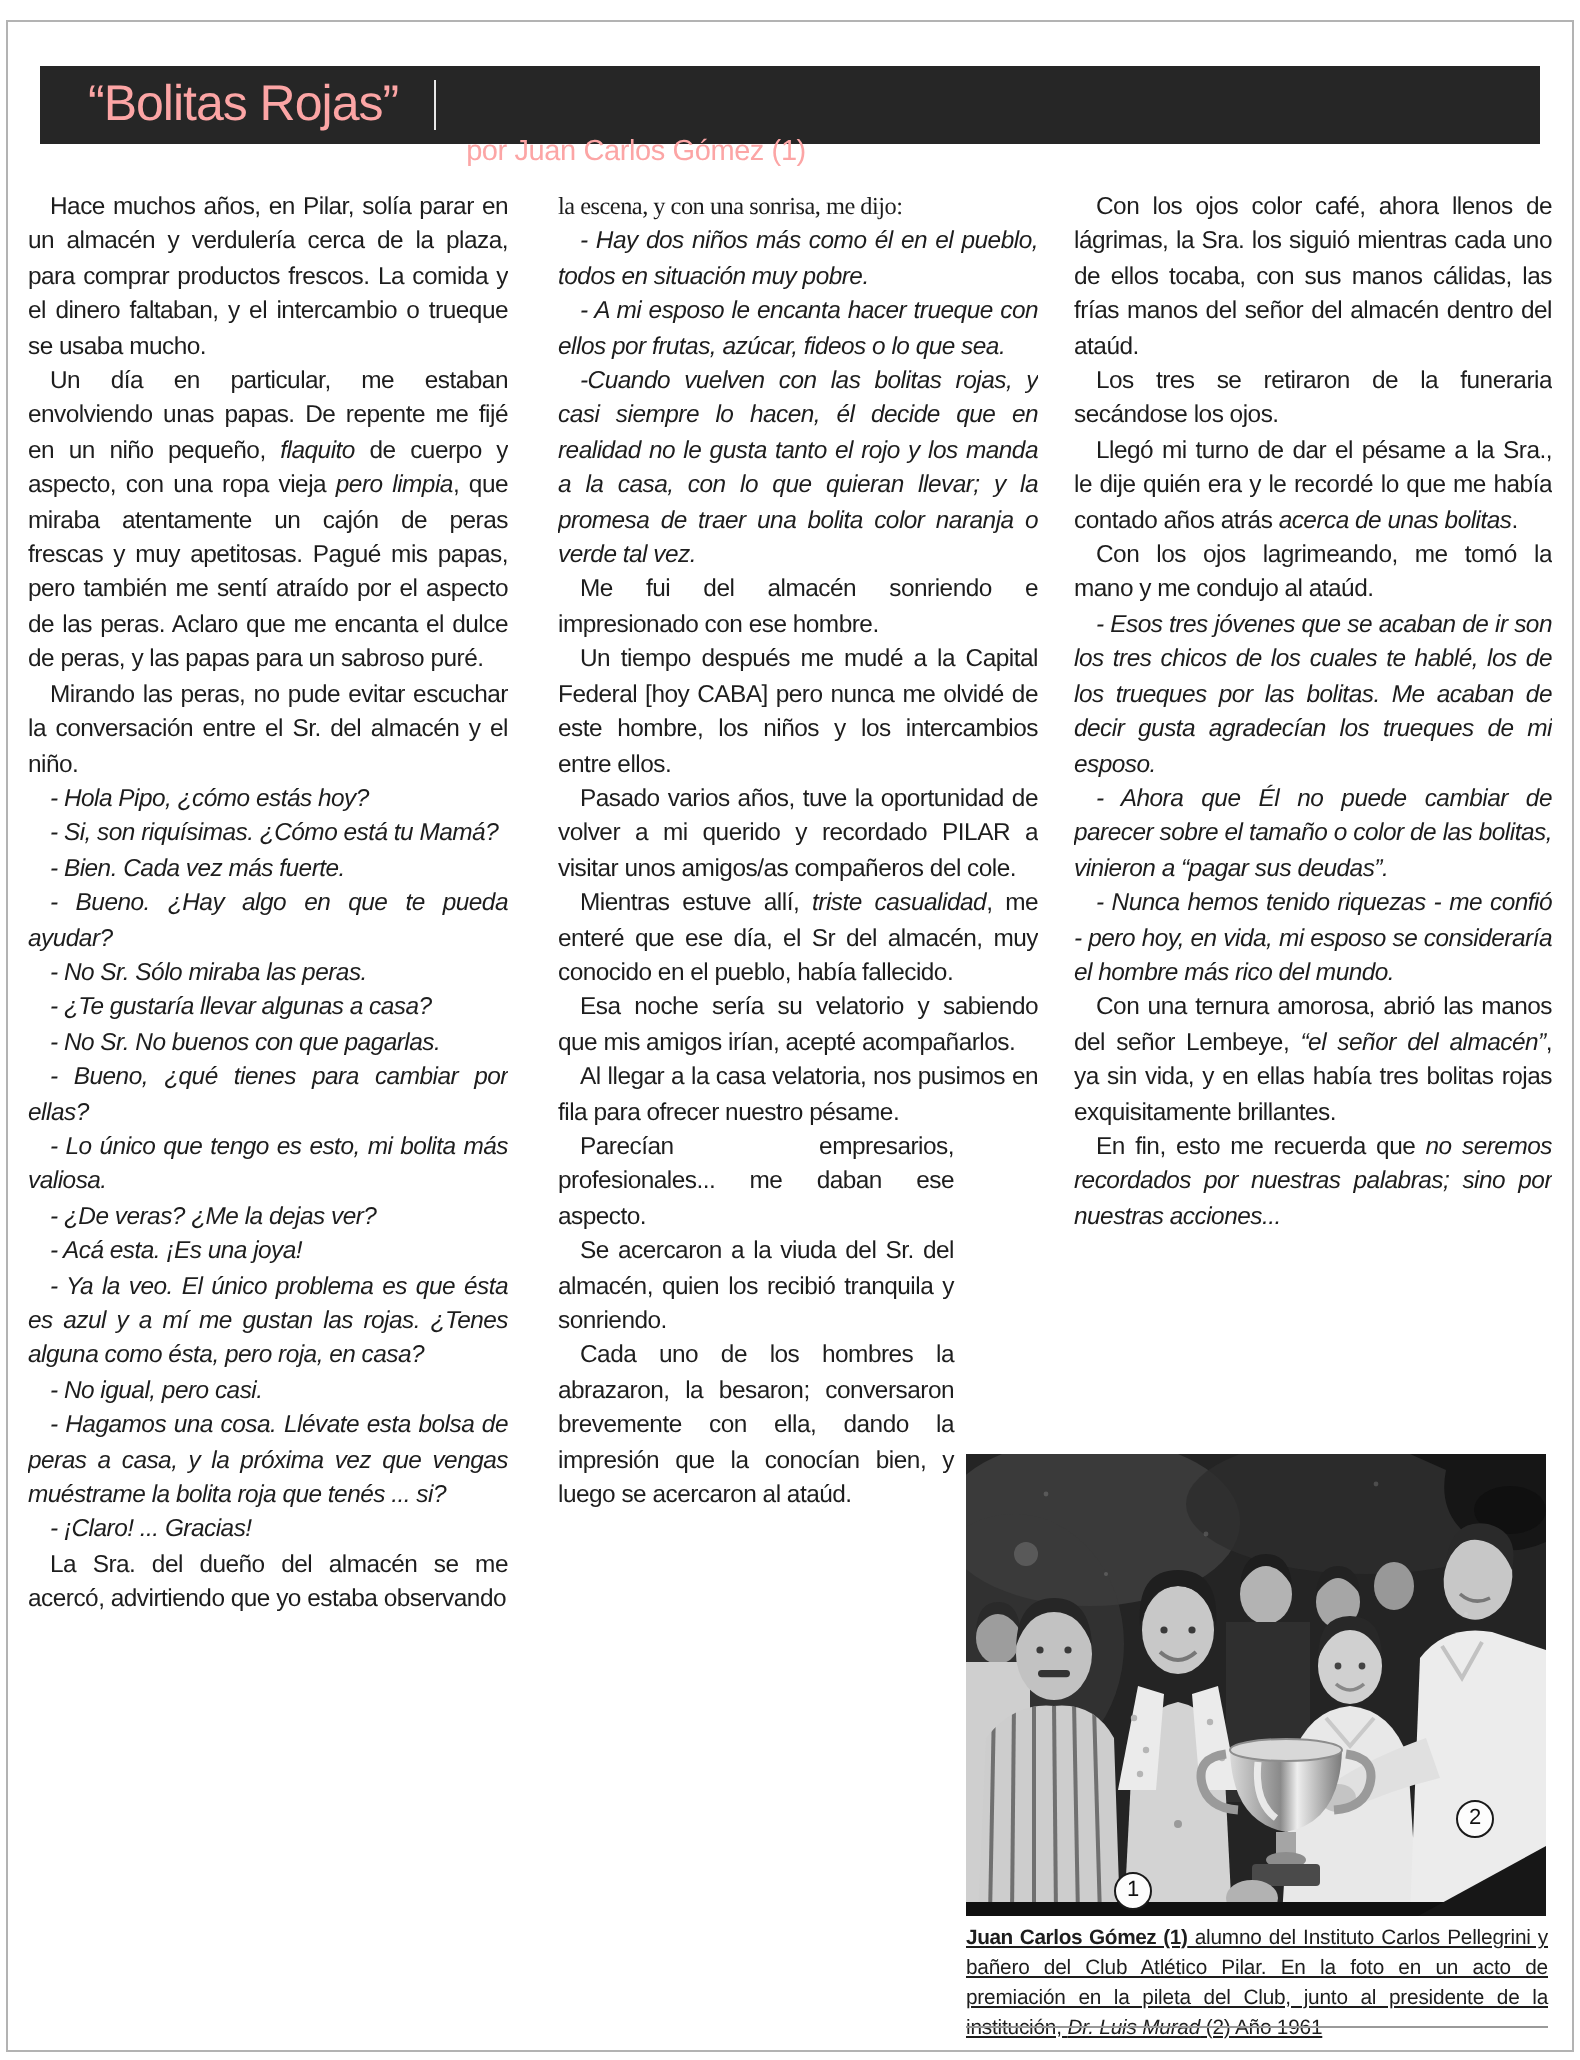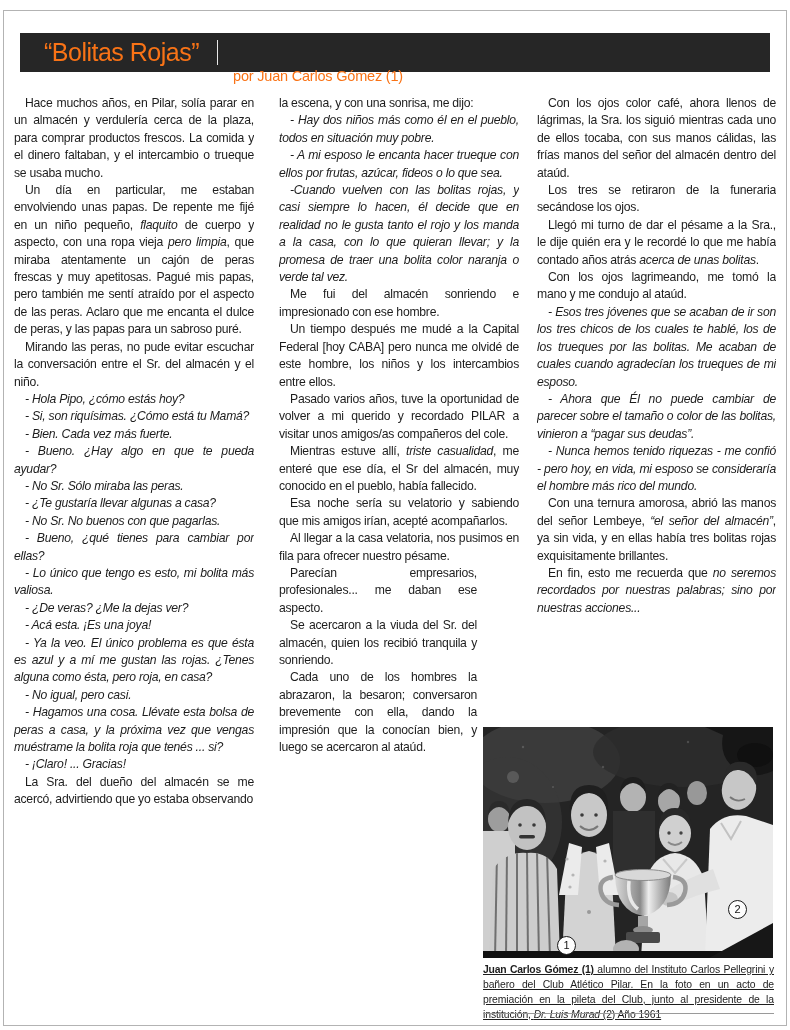--- a/index.html
+++ b/index.html
@@ -2,33 +2,33 @@
 <html lang="es"><head>
 <meta charset="utf-8">
 <style>
   html,body{margin:0;padding:0;background:#fff;}
   #page{position:relative;width:790px;height:1030px;background:#ffffff;overflow:hidden;
         font-family:"Liberation Sans",sans-serif;color:#1d1d1d;}
   .frame{position:absolute;left:3px;top:10px;right:3px;bottom:4px;border:1px solid #b3b3b3;}
 
   
   .header{position:absolute;left:20px;top:33px;width:750px;height:39px;background:#262626;
-          color:#f97316;display:flex;align-items:center;}
+          color:#fca5a5;display:flex;align-items:center;}
   .title{font-size:25px;margin-left:24px;letter-spacing:-0.5px;white-space:nowrap;}
   .hsep{width:1px;height:25px;background:#e8e8e8;margin:0 15px 0 18px;}
   .byline{font-size:14.5px;letter-spacing:-0.2px;white-space:nowrap;margin-top:46px;}
 
   
   .col{position:absolute;top:95px;font-size:12.2px;line-height:17.4px;letter-spacing:-0.25px;}
   #col1{left:14px;width:240px;height:922px;overflow:hidden;}
   #col2{left:279px;width:240px;height:922px;overflow:hidden;}
   #col3{left:537px;width:239px;height:628px;overflow:hidden;}
   .narrow{width:198px;}
   .para{margin:0;text-align:justify;text-indent:11px;}
-  .para.noindent{text-indent:0;}
+  .para.noindent{text-indent:0;font-family:Liberation Serif, serif;}
 
   
   .photo{position:absolute;left:483px;top:727px;width:290px;height:231px;background:#222;overflow:hidden;}
   .marker{position:absolute;width:17px;height:17px;border:1.4px solid #1a1a1a;border-radius:50%;
           background:#fdfdfd;color:#111;font-size:11px;line-height:16px;text-align:center;z-index:5;}
   #marker1{left:557px;top:936px;}
   #marker2{left:728px;top:900px;}
 
   
   .caption{position:absolute;left:483px;top:963px;width:291px;font-size:10.4px;line-height:14.9px;
@@ -88,21 +88,21 @@
         <p class="para"><span>Se acercaron a la viuda del Sr. del almacén, quien los recibió tranquila y sonriendo.</span></p>
         <p class="para"><span>Cada uno de los hombres la abrazaron, la besaron; conversaron brevemente con ella, dando la impresión que la conocían bien, y luego se acercaron al ataúd.</span></p>
       </div>
   </div>
 
   <div id="col3" class="col">
       <p class="para"><span>Con los ojos color café, ahora llenos de lágrimas, la Sra. los siguió mientras cada uno de ellos tocaba, con sus manos cálidas, las frías manos del señor del almacén dentro del ataúd.</span></p>
       <p class="para"><span>Los tres se retiraron de la funeraria secándose los ojos.</span></p>
       <p class="para"><span>Llegó mi turno de dar el pésame a la Sra., le dije quién era y le recordé lo que me había contado años atrás </span><i>acerca de unas bolitas</i><span>.</span></p>
       <p class="para"><span>Con los ojos lagrimeando, me tomó la mano y me condujo al ataúd.</span></p>
-      <p class="para"><i>- Esos tres jóvenes que se acaban de ir son los tres chicos de los cuales te hablé, los de los trueques por las bolitas. Me acaban de cuales cuando agradecían los trueques de mi esposo.</i></p>
+      <p class="para"><i>- Esos tres jóvenes que se acaban de ir son los tres chicos de los cuales te hablé, los de los trueques por las bolitas. Me acaban de decir gusta agradecían los trueques de mi esposo.</i></p>
       <p class="para"><i>- Ahora que Él no puede cambiar de parecer sobre el tamaño o color de las bolitas, vinieron a “pagar sus deudas”.</i></p>
       <p class="para"><i>- Nunca hemos tenido riquezas - me confió - pero hoy, en vida, mi esposo se consideraría el hombre más rico del mundo.</i></p>
       <p class="para"><span>Con una ternura amorosa, abrió las manos del señor Lembeye, </span><i>“el señor del almacén”</i><span>,  ya sin vida,  y en ellas había tres bolitas rojas exquisitamente brillantes.</span></p>
       <p class="para"><span>En fin, esto me recuerda que </span><i>no seremos recordados por nuestras palabras; sino por nuestras acciones...</i></p>
     </div>
 
   <div class="photo">
     <svg width="290" height="231" viewBox="0 0 290 231">
       <defs>
         <linearGradient id="metal" x1="0" y1="0" x2="1" y2="0">

